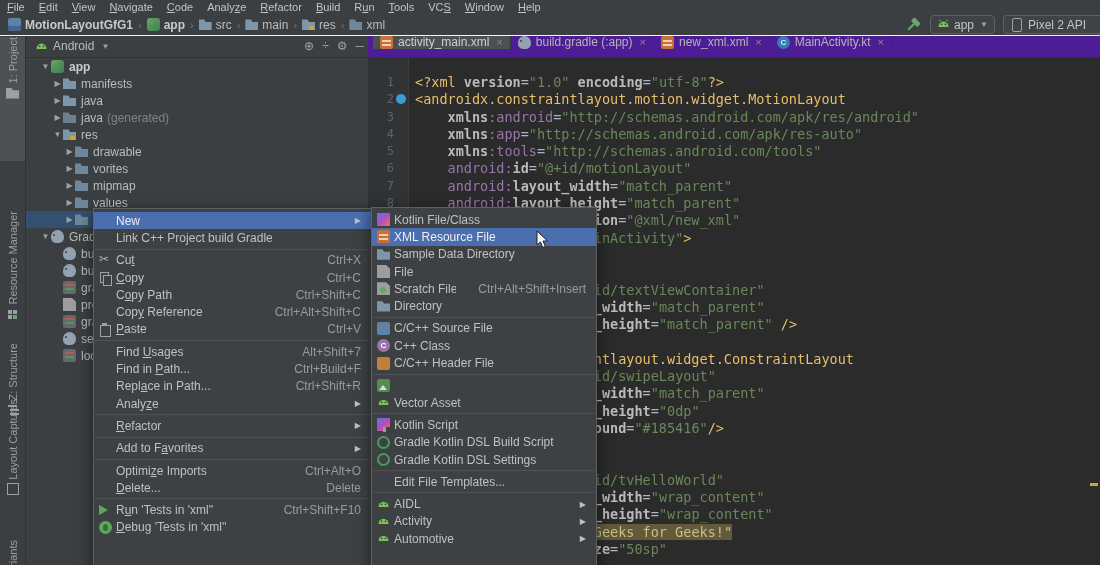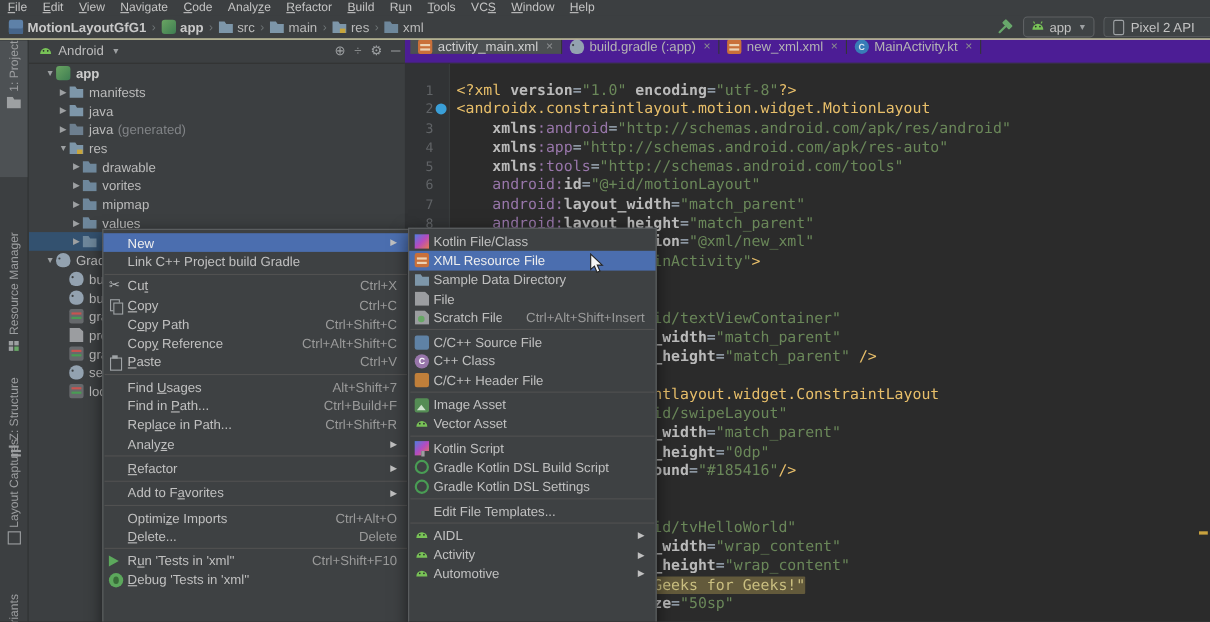--- a/index.html
+++ b/index.html
@@ -510,20 +510,26 @@
       </span>
       <span class="plabel">File</span>
     </div>
     <div class="pitem">
       <span class="icslot">
         <span class="ic ic-scratch"></span>
       </span>
       <span class="plabel">Scratch File</span>
       <span class="pshort">Ctrl+Alt+Shift+Insert</span>
     </div>
+    <div class="pitem">
+      <span class="icslot">
+        <span class="ic ic-folder"></span>
+      </span>
+      <span class="plabel">Directory</span>
+    </div>
     <div class="psep"></div>
     <div class="pitem">
       <span class="icslot">
         <span class="ic ic-cpp-source"></span>
       </span>
       <span class="plabel">C/C++ Source File</span>
     </div>
     <div class="pitem">
       <span class="icslot">
         <span class="ic ic-cpp-class"></span>
@@ -534,21 +540,20 @@
       <span class="icslot">
         <span class="ic ic-cpp-header"></span>
       </span>
       <span class="plabel">C/C++ Header File</span>
     </div>
     <div class="psep"></div>
     <div class="pitem">
       <span class="icslot">
         <span class="ic ic-image-asset"></span>
       </span>
-      <span class="plabel">Image Asset</span>
     </div>
     <div class="pitem">
       <span class="icslot">
         <span class="ic ic-vector-asset">
           <svg width="13" height="11" viewBox="0 0 13 11">
             <path d="M1.5 9 a5 5.2 0 0 1 10 0 z" fill="#78c257"></path>
             <circle cx="4.6" cy="6.2" r=".8" fill="#2b2b2b"></circle>
             <circle cx="8.4" cy="6.2" r=".8" fill="#2b2b2b"></circle>
           </svg>
         </span>

